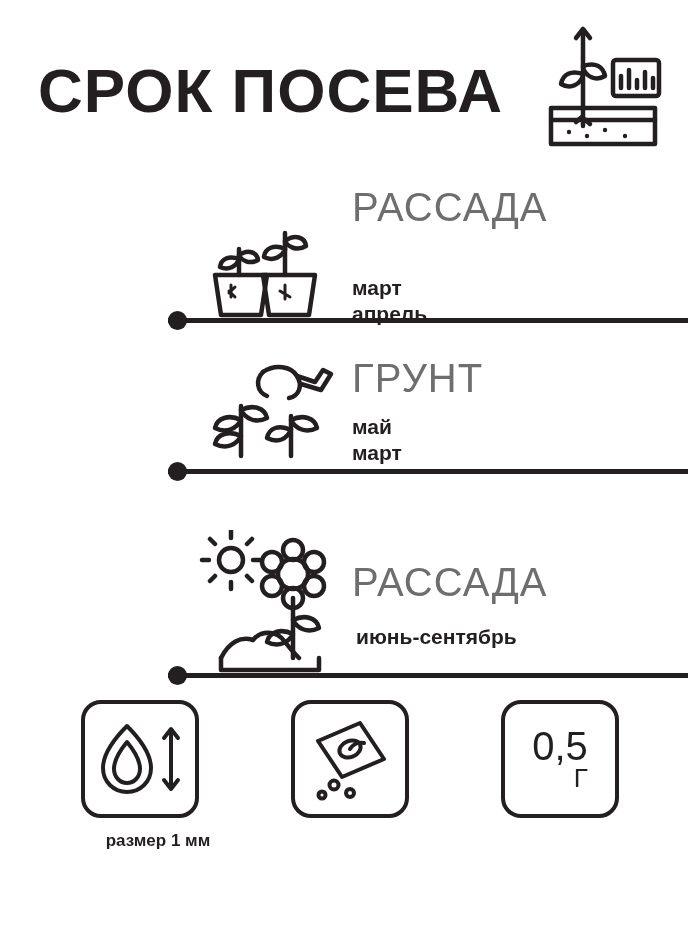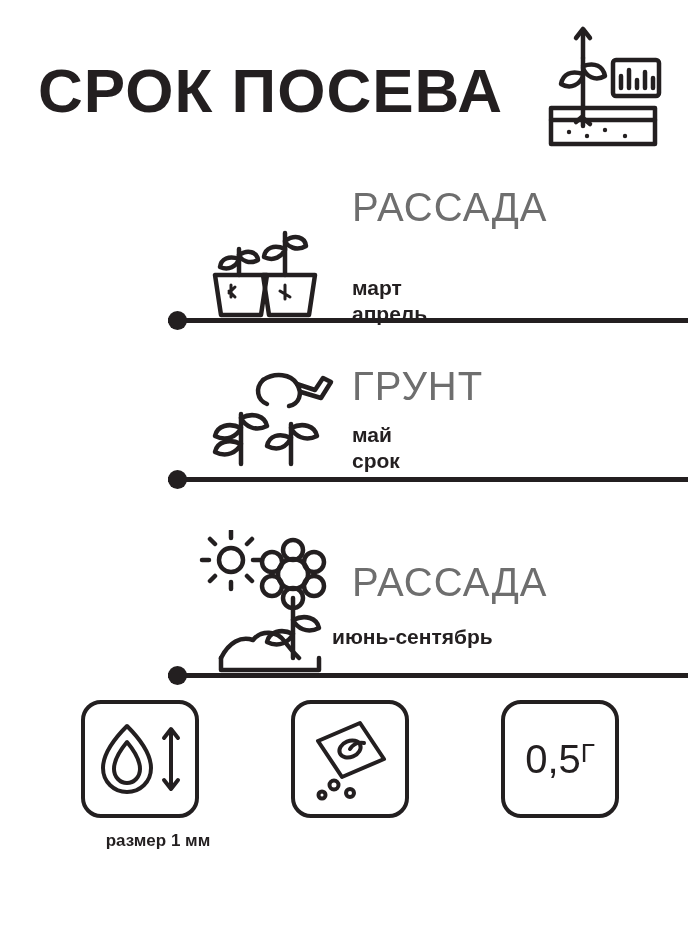--- a/index.html
+++ b/index.html
@@ -85,31 +85,31 @@
 
   
   #stage-seedling { top: 185px; height: 140px; }
   #stage-seedling .stage-title { left: 352px; top: 2px; }
   #stage-seedling .stage-months { left: 352px; top: 60px; margin-top: 30px; }
   #stage-seedling .stage-rule { top: 133px; }
   #stage-seedling .stage-dot { top: 126px; }
   #stage-seedling .stage-icon { left: 205px; top: 30px; }
 
   
-  #stage-ground { top: 350px; height: 135px; }
+  #stage-ground { top: 342px; height: 135px; }
   #stage-ground .stage-title { left: 352px; top: 16px; }
   #stage-ground .stage-months { left: 352px; top: 72px; }
   #stage-ground .stage-rule { top: 127px; }
   #stage-ground .stage-dot { top: 120px; }
   #stage-ground .stage-icon { left: 205px; top: 18px; }
 
   
   #stage-bloom { top: 520px; height: 150px; }
   #stage-bloom .stage-title { left: 352px; top: 42px; }
-  #stage-bloom .stage-months { left: 332px; top: 104px; }
+  #stage-bloom .stage-months { left: 356px; top: 104px; }
   #stage-bloom .stage-rule { top: 153px; }
   #stage-bloom .stage-dot { top: 146px; }
   #stage-bloom .stage-icon { left: 195px; top: 10px; }
 
   
   .footer {
     position: absolute;
     top: 700px;
     left: 0;
     width: 700px;
@@ -152,21 +152,21 @@
     text-align: center;
     color: #231f20;
   }
   .qty-unit {
     font-size: 26px;
     font-weight: 400;
     text-align: center;
     line-height: 1;
     color: #231f20;
   }
-  .qty-wrap { display:flex; flex-direction:row; align-items:flex-start; }
+  .qty-wrap { display:flex; flex-direction:column; align-items:flex-end; }
 </style>
 </head>
 <body>
 
 <div class="header">
   <div class="header-title">СРОК ПОСЕВА</div>
 
   <div class="header-icon">
     <svg width="120" height="130" viewBox="0 0 120 130" fill="none" stroke="#231f20" stroke-width="4.5" stroke-linecap="round" stroke-linejoin="round">
 
@@ -234,21 +234,21 @@
       <path d="M36 50 C48 44 60 48 62 58 C50 64 40 58 36 50"></path>
       <path d="M36 76 C24 70 12 74 10 84 C22 90 32 84 36 76"></path>
 
       <path d="M86 96 L86 56"></path>
       <path d="M86 70 C74 64 64 68 62 78 C74 84 82 78 86 70"></path>
       <path d="M86 60 C98 54 110 58 112 68 C100 74 90 68 86 60"></path>
     </svg>
   </div>
   <div class="stage-title">ГРУНТ</div>
   <div class="stage-months">май
-срок</div>
+март</div>
   <div class="stage-rule"></div>
   <div class="stage-dot"></div>
 </div>
 
 <div class="stage" id="stage-bloom">
   <div class="stage-icon">
     <svg width="150" height="145" viewBox="0 0 150 145" fill="none" stroke="#231f20" stroke-width="4.5" stroke-linecap="round" stroke-linejoin="round">
 
       <circle cx="36" cy="30" r="12"></circle>
       <path d="M36 8 L36 1 M36 59 L36 52 M14 30 L7 30 M65 30 L58 30

